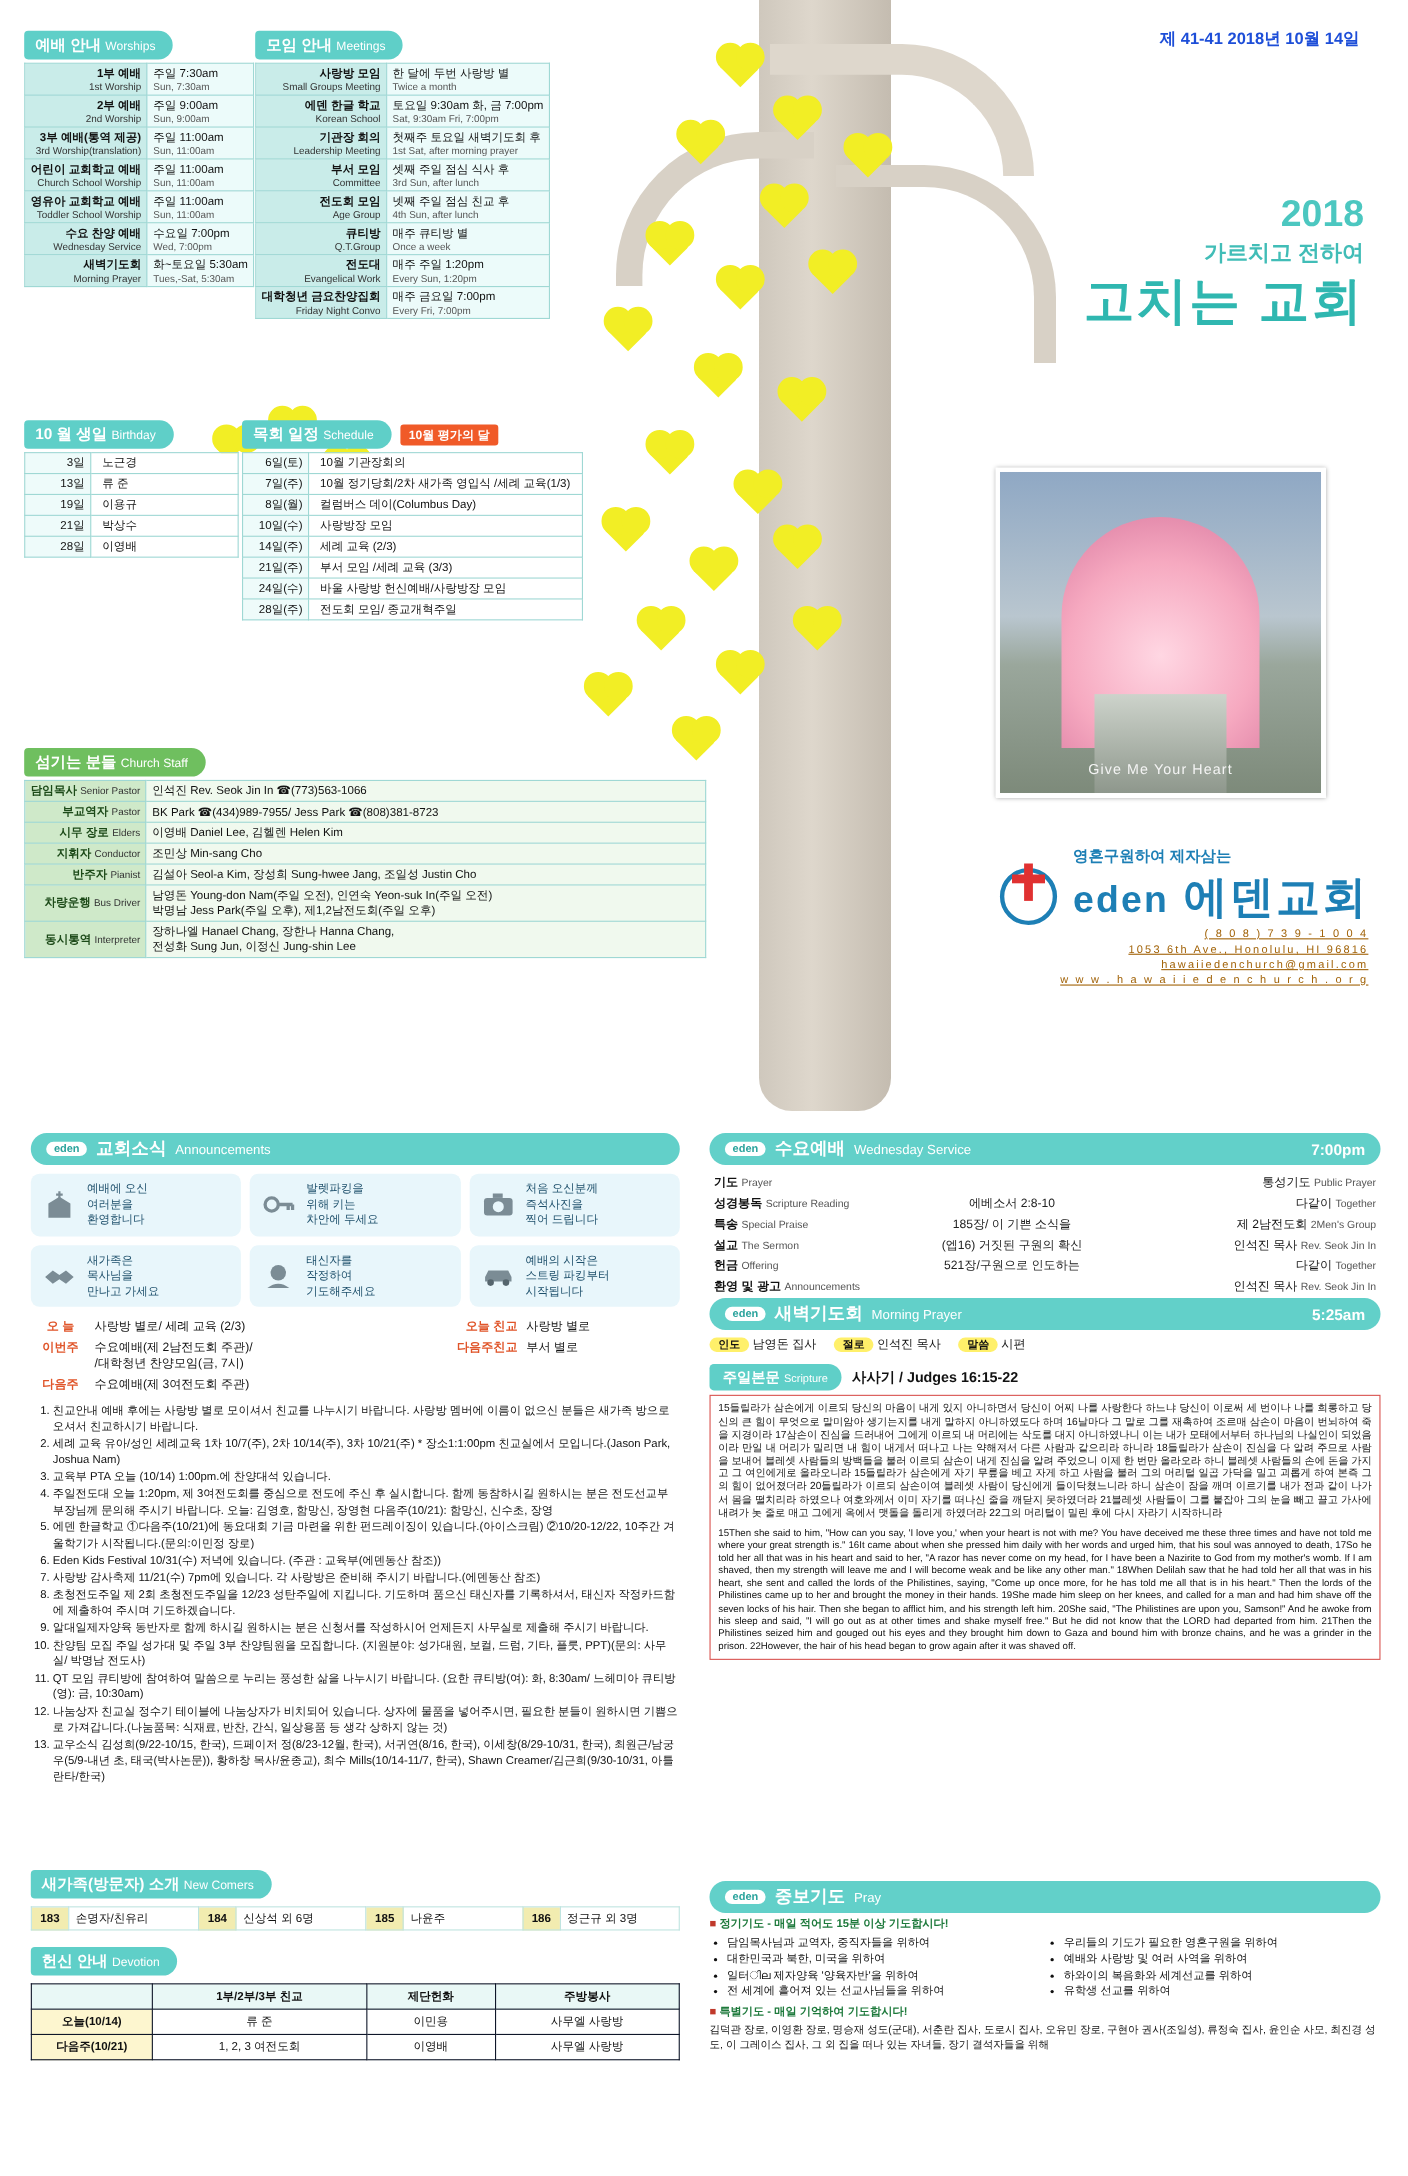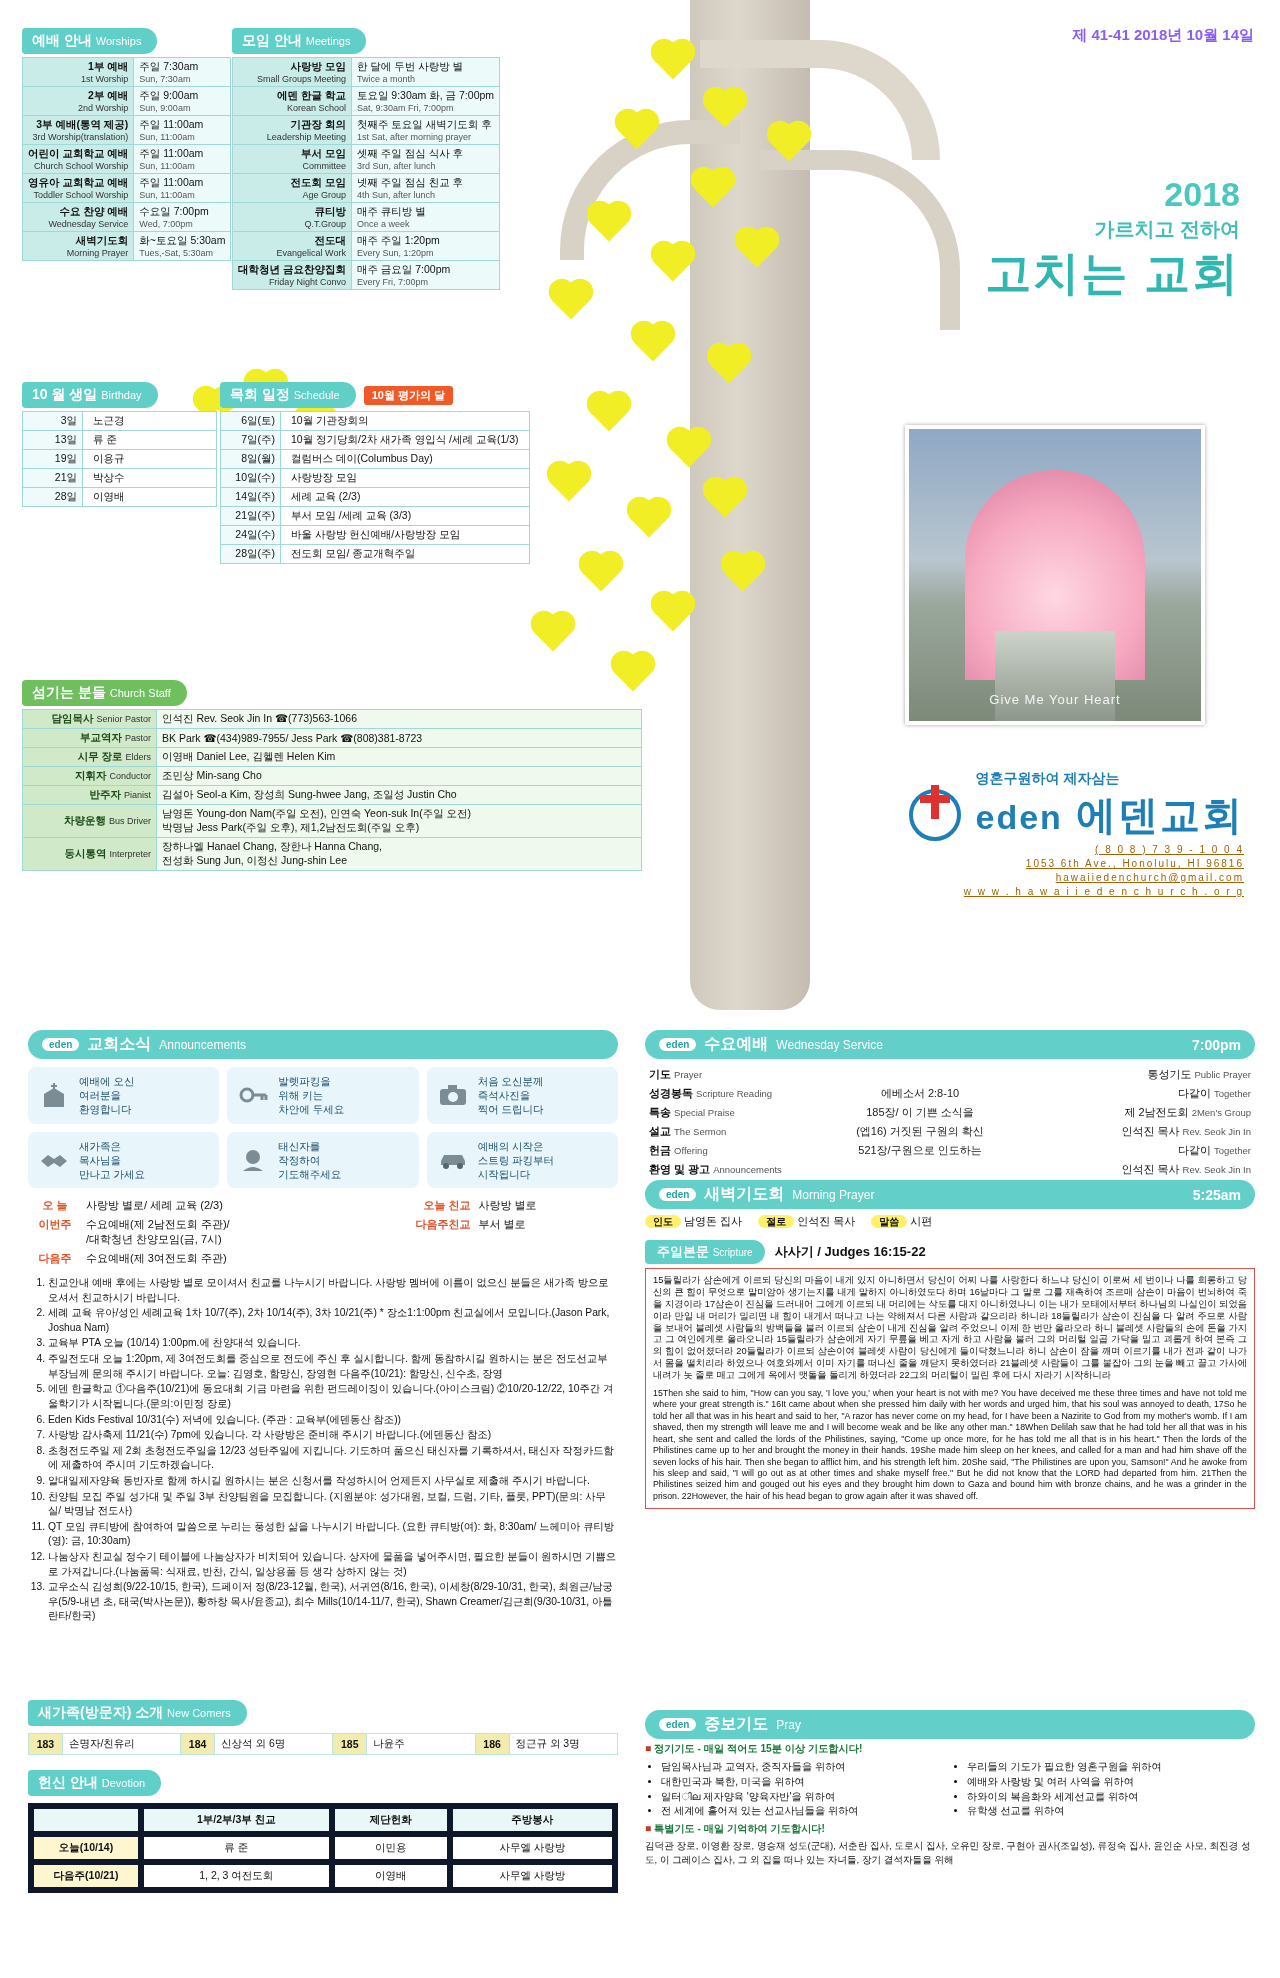--- a/index.html
+++ b/index.html
@@ -39,21 +39,21 @@
     position:absolute; width:26px; height:26px; background:#f2ee25;
     transform:rotate(-45deg); border-radius:0 0 4px 0;
   }
   .heart:before, .heart:after {
     content:""; position:absolute; width:26px; height:26px; background:#f2ee25; border-radius:50%;
   }
   .heart:before { top:-13px; left:0; }
   .heart:after { left:13px; top:0; }
 
   .issue-line {
-    position:absolute; right:26px; top:26px; font-size:15px; font-weight:bold; color:#8b5cf6;
+    position:absolute; right:44px; top:26px; font-size:15px; font-weight:bold; color:#1d4ed8;
   }
 
   
   .blk { position:absolute; }
   .blk-title {
     display:inline-block; background:#5fcfc8; color:#fff; font-weight:bold;
     padding:4px 16px 4px 10px; border-radius:4px 14px 14px 4px; font-size:14px;
     margin-bottom:3px; white-space:nowrap;
   }
   .blk-title .en { font-size:11px; font-weight:normal; }
@@ -144,21 +144,21 @@
   ol.notices { margin:8px 0 0 0; padding-left:20px; font-size:10.3px; line-height:1.42; }
   ol.notices li { margin-bottom:1px; }
 
   .newcomers { position:absolute; left:28px; top:690px; width:590px; }
   table.nc { border-collapse:collapse; margin-top:4px; }
   table.nc td { border:1px solid #bfe4e0; padding:3px 6px; font-size:10.5px; }
   table.nc td.num { background:#f2ecb0; font-weight:bold; text-align:center; width:34px;}
 
   .devotion { position:absolute; left:28px; top:760px; width:590px; }
   table.dv { border-collapse:collapse; width:100%; margin-top:4px; }
-  table.dv td, table.dv th { border:6px solid #0f172a; padding:4px 6px; font-size:10.5px; text-align:center; }
+  table.dv td, table.dv th { border:1px solid #0f172a; padding:4px 6px; font-size:10.5px; text-align:center; }
   table.dv th { background:#e9f8f6; }
   table.dv td.row-h { background:#fdf6cf; font-weight:bold; }
 
   
   .wed { position:absolute; left:645px; top:20px; width:610px; }
   table.svc { width:100%; border-collapse:collapse; margin-top:6px; font-size:11px; }
   table.svc td { padding:2px 4px; }
   table.svc td.a { width:150px; font-weight:bold; }
   table.svc td.a .en { font-weight:normal; font-size:9.5px; color:#555; }
   table.svc td.b { text-align:center; color:#222; }
@@ -389,21 +389,21 @@
         </table>
     </div>
 
     <div class="blk" style="left:22px; top:680px;">
       <div class="blk-title" style="background:#6fbf5f">
         <span>섬기는 분들</span> <span class="en">Church Staff</span>
       </div>
       <table class="t staff" style="width:620px">
         <tbody>
             <tr>
-              <td class="lbl" style="width:134px"><span>담임목사</span> <span class="sub" style="display:inline">Senior Pastor</span></td>
+              <td class="lbl" style="width:110px"><span>담임목사</span> <span class="sub" style="display:inline">Senior Pastor</span></td>
               <td class="val">인석진 Rev. Seok Jin In  ☎(773)563-1066</td>
             </tr>
         <tr>
               <td class="lbl"><span>부교역자</span> <span class="sub" style="display:inline">Pastor</span></td>
               <td class="val">BK Park ☎(434)989-7955/ Jess Park ☎(808)381-8723</td>
             </tr>
         <tr>
               <td class="lbl"><span>시무 장로</span> <span class="sub" style="display:inline">Elders</span></td>
               <td class="val">이영배 Daniel Lee, 김헬렌 Helen Kim</td>
             </tr>

